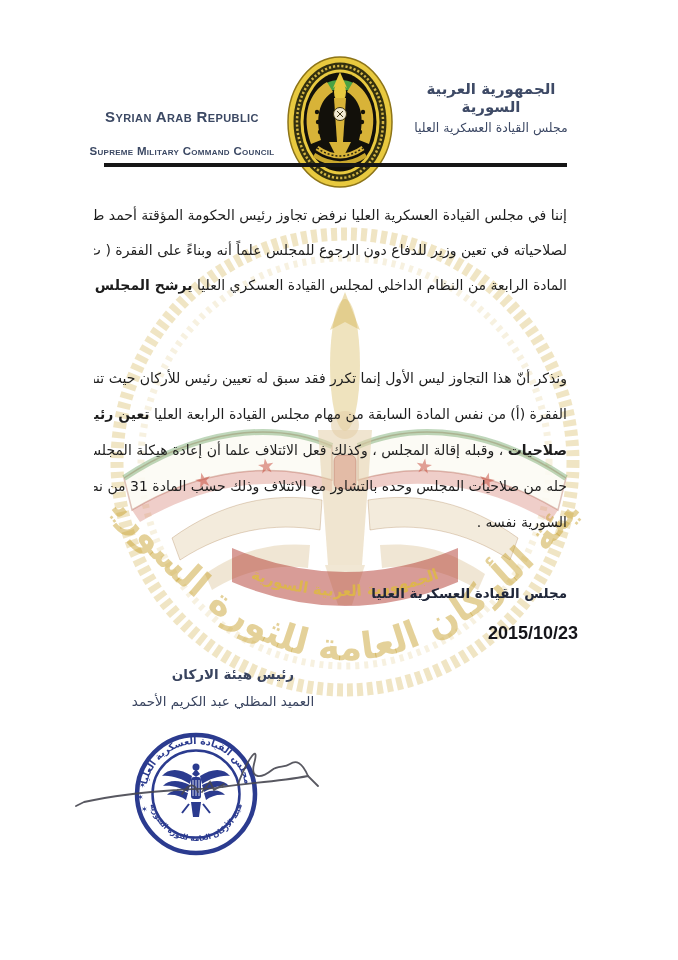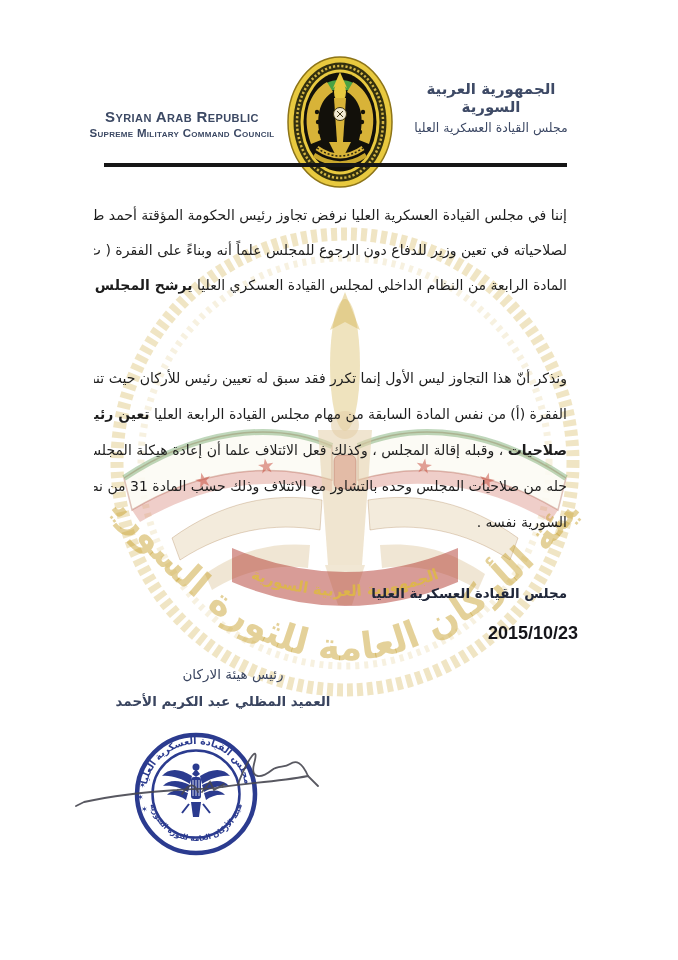--- a/index.html
+++ b/index.html
@@ -11,21 +11,21 @@
   .abs { position:absolute; }
   svg { display:block; }
 
   
   .hdr-en {
     left:72px; top:88px; width:220px; text-align:center;
     color:#3c4964; font-family:"Liberation Sans", sans-serif;
     font-variant:small-caps; font-weight:bold; z-index:3;
   }
   .hdr-en .l1 { font-size:15px; letter-spacing:.4px;margin-top:20px; }
-  .hdr-en .l2 { font-size:11.5px; letter-spacing:.3px; margin-top:2px; }
+  .hdr-en .l2 { font-size:11.5px; letter-spacing:.3px; margin-top:20px; }
   .hdr-ar {
     left:405px; top:80px; width:172px; text-align:center;
     direction:rtl; color:#3e4a66; z-index:3;
   }
   .hdr-ar .l1 { font-size:15px; font-weight:bold; }
   .hdr-ar .l2 { font-size:12.5px; margin-top:4px; }
   .emblem { left:287px; top:56px; z-index:3; }
   .rule { left:104px; top:163px; width:463px; height:3.5px; background:#161616; z-index:3; }
 
   
@@ -46,25 +46,25 @@
     right:111px; top:585px; direction:rtl; white-space:nowrap;
     font-size:13.5px; font-weight:bold; color:#20273a; z-index:2;
   }
   .close-date {
     right:100px; top:623px; white-space:nowrap;
     font-family:Liberation Sans, sans-serif; font-size:18px; font-weight:bold;
     color:#15151a; z-index:2;
   }
   .sig-title {
     left:150px; top:666px; width:166px; text-align:center; direction:rtl;
-    white-space:nowrap; font-size:13.5px; font-weight:normal; color:#39445f; z-index:2;
+    white-space:nowrap; font-size:13.5px; font-weight:bold; color:#39445f; z-index:2;
   }
   .sig-name {
     left:112px; top:693px; width:222px; text-align:center; direction:rtl;
-    white-space:nowrap; font-size:13.5px; font-weight:bold; color:#39445f; z-index:2;
+    white-space:nowrap; font-size:13.5px; font-weight:normal; color:#39445f; z-index:2;
   }
 
   .wm { left:0; top:0; z-index:1; pointer-events:none; }
   .stamp { left:122px; top:722px; z-index:4; }
   .ink { left:62px; top:724px; z-index:5; pointer-events:none; }
 </style>
 </head>
 <body>
 
 <div class="page">

